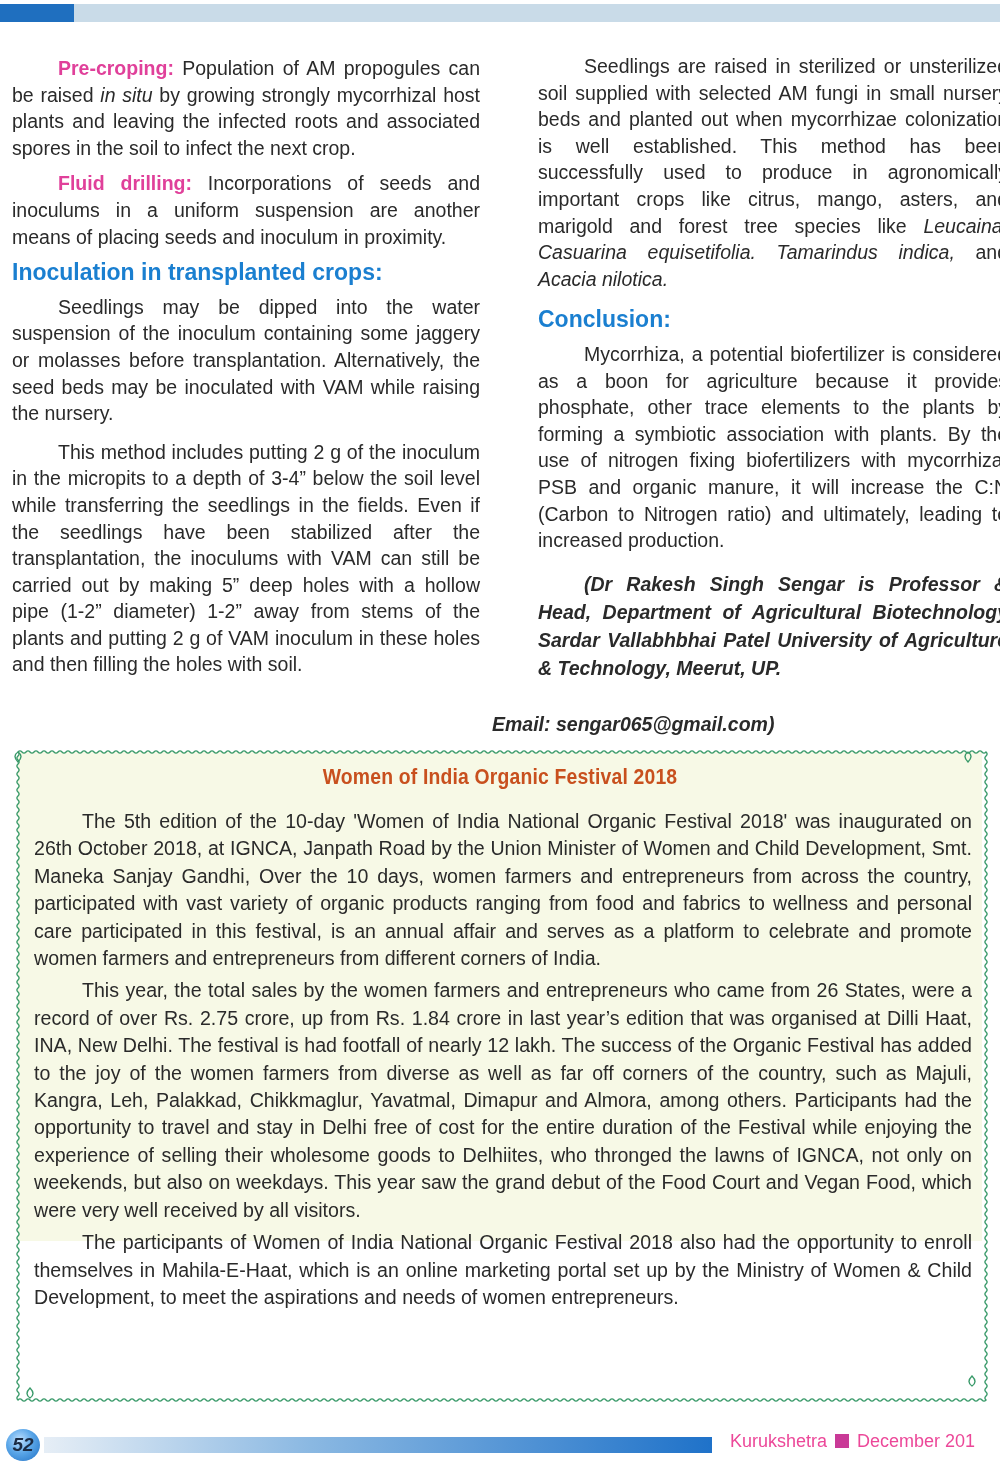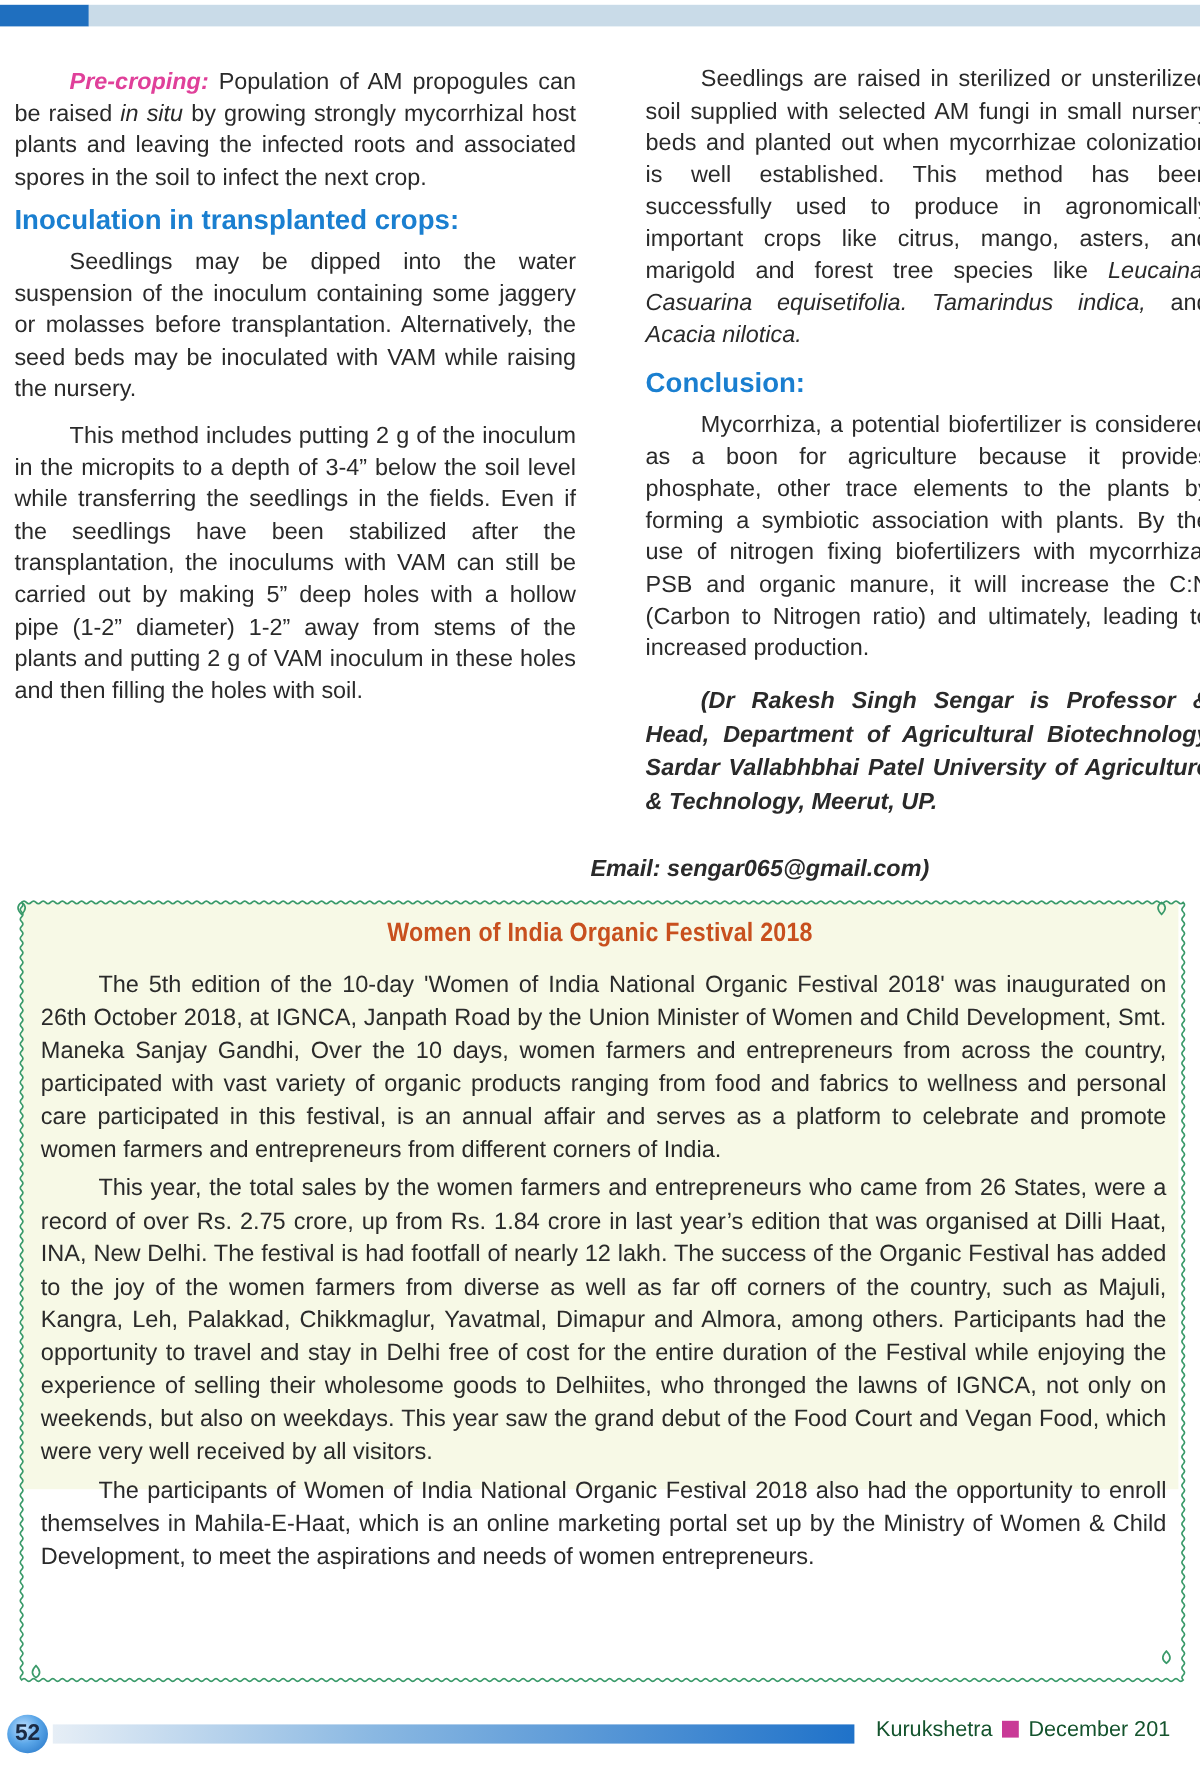--- a/index.html
+++ b/index.html
@@ -9,21 +9,21 @@
     font-family: "Liberation Sans", "DejaVu Sans", sans-serif;
   }
   .top-bar { position: absolute; left: 0; top: 0; width: 1000px; height: 22px; }
   .top-bar .dark { position: absolute; left: 0; top: 4px; width: 74px; height: 18px; background: #1f6fbf; }
   .top-bar .light { position: absolute; left: 74px; top: 4px; right: 0; height: 18px; background: #c9dbe8; }
 
   .col { position: absolute; font-size: 19.5px; line-height: 26.6px; text-align: justify; }
   .col-left { left: 12px; top: 55px; width: 468px; }
   .col-right { left: 538px; top: 53px; width: 470px; }
   .col p { margin: 0 0 9px 0; text-indent: 46px; }
-  .lead { color: #e0409a; font-weight: bold; font-style: italic; }
+  .lead { color: #e0409a; font-weight: bold; }
   .col h3 { margin: 4px 0 8px 0; color: #1a7fd0; font-size: 23px; font-weight: bold; text-indent: 0; }
   .col i { font-style: italic; }
   .byline { font-style: italic; font-weight: bold; line-height: 28px; margin-top: 16px !important; }
 
   .box {
     position: absolute; left: 18px; top: 752px; width: 964px; height: 489px;
     background: #f7f9e6;
   }
   .box svg.border { position: absolute; left: -18px; top: -12px; width: 1000px; height: 670px; pointer-events: none; }
   .box-title {
@@ -32,40 +32,43 @@
     font-family: "Liberation Sans", sans-serif; transform: scaleX(0.88);
   }
   .box-body { position: absolute; left: 16px; top: 56px; width: 938px; font-size: 19.6px; line-height: 27.4px; text-align: justify; }
   .box-body p { margin: 0 0 5px 0; text-indent: 48px; }
   .box-body p.narrow { font-size: 19.6px; line-height: 27.6px; transform-origin: left top; }
 
   .footer { position: absolute; left: 0; top: 1425px; width: 1000px; height: 40px; }
   .page-badge {
     position: absolute; left: 6px; top: 4px; width: 34px; height: 32px; border-radius: 50%;
     background: radial-gradient(circle at 40% 35%, #bfe0ff 0%, #5aa6e8 45%, #1e6ec2 100%);
-    color: #1b2b44; font-size: 19px; font-weight: bold; text-align: center; line-height: 32px;
+    color: #1b2b44; font-size: 19px; font-weight: bold; text-align: center; line-height: 32px; font-style: italic;
   }
   .footer-bar {
     position: absolute; left: 44px; top: 12px; width: 668px; height: 16px;
     background: linear-gradient(to right, #e6eef6 0%, #8ab8e2 40%, #1f72c9 100%);
   }
-  .footer-text { position: absolute; left: 730px; top: 6px; font-size: 18px; color: #14532d; white-space: nowrap; }
+  .footer-text { position: absolute; left: 730px; top: 6px; font-size: 18px; color: #ec4899; white-space: nowrap; }
   .footer-text .sq { display: inline-block; width: 14px; height: 14px; background: #c93a97; margin: 0 8px; vertical-align: -1px; }
 </style>
 </head>
 <body>
 
 <div class="top-bar">
   <div class="dark"></div>
   <div class="light"></div>
 </div>
 
 <div class="col col-left">
   <p>
     <span class="lead">Pre-croping:</span><span> Population of AM propogules can be raised </span><i>in situ</i><span> by growing strongly mycorrhizal host plants and leaving the infected roots and associated spores in the soil to infect the next crop.</span>
+  </p>
+  <p>
+    <span class="lead">Fluid drilling:</span><span> Incorporations of seeds and inoculums in a uniform suspension are another means of placing seeds and inoculum in proximity.</span>
   </p>
   <h3>Inoculation in transplanted crops:</h3>
   <p>Seedlings may be dipped into the water suspension of the inoculum containing some jaggery or molasses before transplantation. Alternatively, the seed beds may be inoculated with VAM while raising the nursery.</p>
   <p style="margin-top:12px;">This method includes putting 2 g of the inoculum in the micropits to a depth of 3-4” below the soil level while transferring the seedlings in the fields. Even if the seedlings have been stabilized after the transplantation, the inoculums with VAM can still be carried out by making 5” deep holes with a hollow pipe (1-2” diameter) 1-2” away from stems of the plants and putting 2 g of VAM inoculum in these holes and then filling the holes with soil.</p>
 </div>
 
 <div class="col col-right">
   <p>
     <span>Seedlings are raised in sterilized or unsterilized soil supplied with selected AM fungi in small nursery beds and planted out when mycorrhizae colonization is well established. This method has been successfully used to produce in agronomically important crops like citrus, mango, asters, and marigold and forest tree species like </span><i>Leucaina, Casuarina equisetifolia. Tamarindus indica,</i><span> and </span><i>Acacia nilotica.</i>
   </p>

